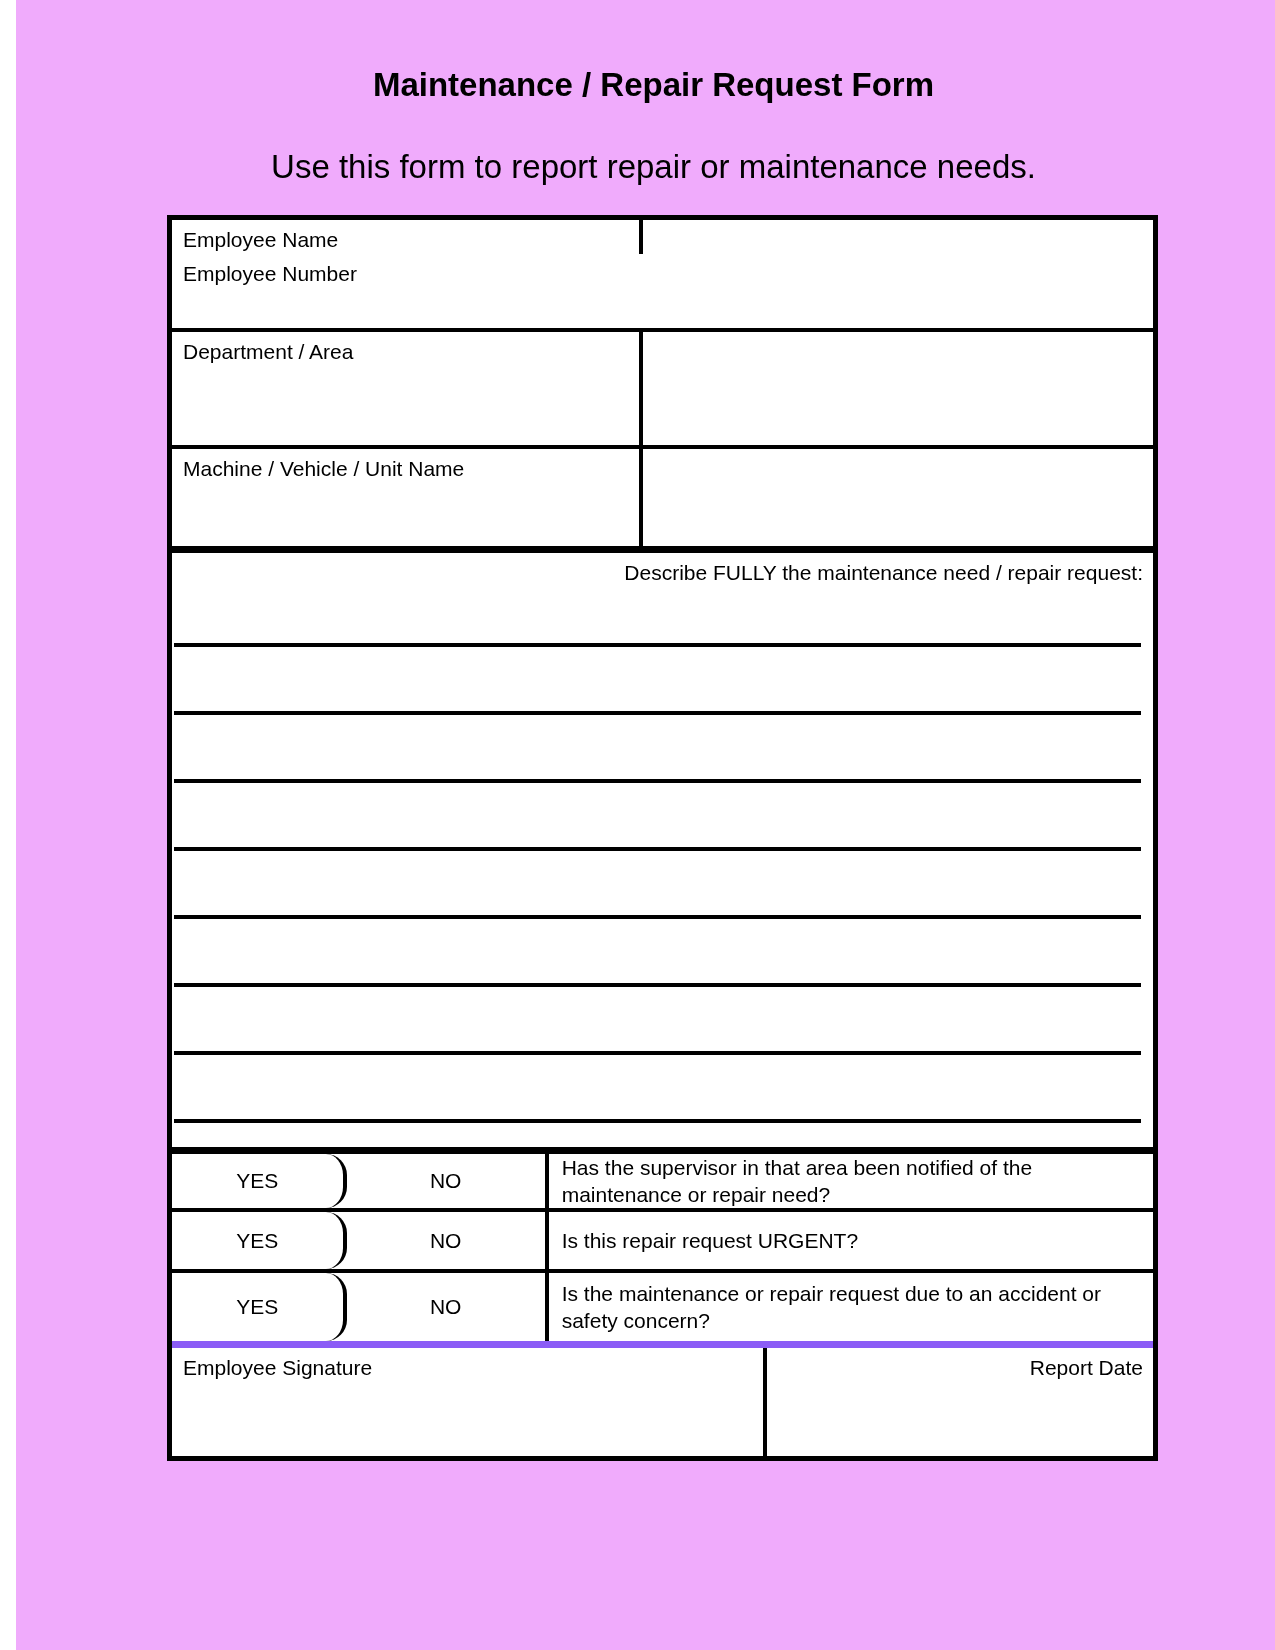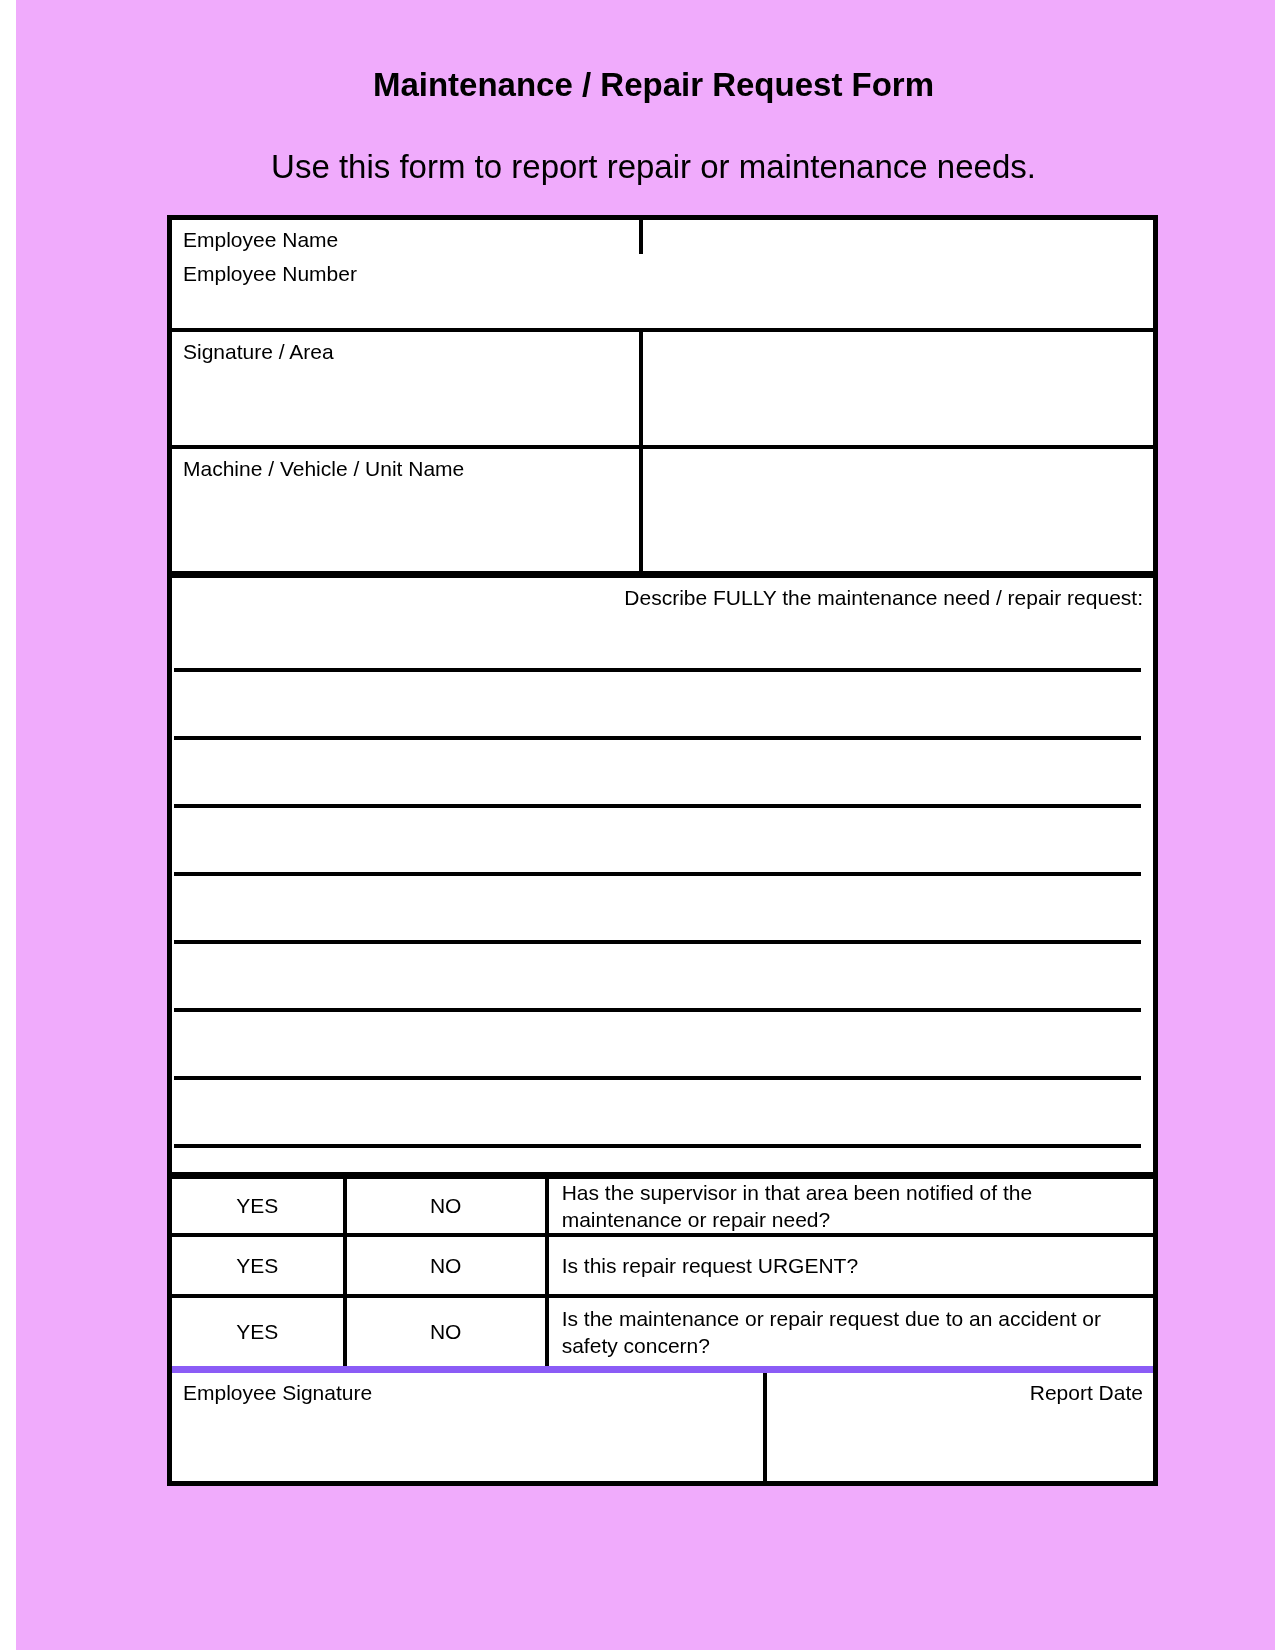--- a/index.html
+++ b/index.html
@@ -27,21 +27,21 @@
     border: 5px solid #000; background: #fff;
   }
 
   
   .info-row { display: flex; border-bottom: 4px solid #000; }
   .info-row.last { border-bottom: none; }
   .info-row .cell-left  { width: 48%; border-right: 4px solid #000; }
   .info-row .cell-right { width: 52%; }
   .row-h1 { height: 112px; flex-direction: column; }
   .row-h2 { height: 117px; }
-  .row-h3 { height: 122px; }
+  .row-h3 { height: 97px; }
   .cell-label {
     display: block; padding: 6px 10px 0 11px;
     font-size: 21px; line-height: 28px;
   }
 
   
   .describe-section {
     border-top: 7px solid #000;
     height: 601px;
     position: relative;
@@ -59,21 +59,21 @@
   .questions-section { border-top: 7px solid #000; }
   .q-row { display: flex; border-bottom: 4px solid #000; }
   .q-row.last { border-bottom: none; }
   .q-row-a { height: 58px; }
   .q-row-b { height: 61px; }
   .q-row-c { height: 68px; }
   .q-yes, .q-no {
     display: flex; align-items: center; justify-content: center;
     font-size: 21px;
   }
-  .q-yes { width: 17.8%; border-right: 4px solid #000; }
+  .q-yes { width: 17.8%; border-right: 4px solid #000; border-radius: 21px; }
   .q-no  { width: 20.6%; border-right: 4px solid #000; }
   .q-text {
     flex: 1;
     display: flex; align-items: center;
     padding: 2px 34px 2px 13px;
     font-size: 21px; line-height: 27px;
   }
 
   
   .signature-section { border-top: 7px solid #8b5cf6; display: flex; height: 115px; }
@@ -94,21 +94,21 @@
       <div class="cell-left">
         <span class="cell-label">Employee Name</span>
       </div>
       <div class="cell-right">
         <span class="cell-label">Employee Number</span>
       </div>
     </div>
 
     <div class="info-row row-h2">
       <div class="cell-left">
-        <span class="cell-label">Signature / Area</span>
+        <span class="cell-label">Department / Area</span>
       </div>
     </div>
 
     <div class="info-row row-h3 last">
       <div class="cell-left">
         <span class="cell-label">Machine / Vehicle / Unit Name</span>
       </div>
     </div>
 
     <div class="describe-section">

